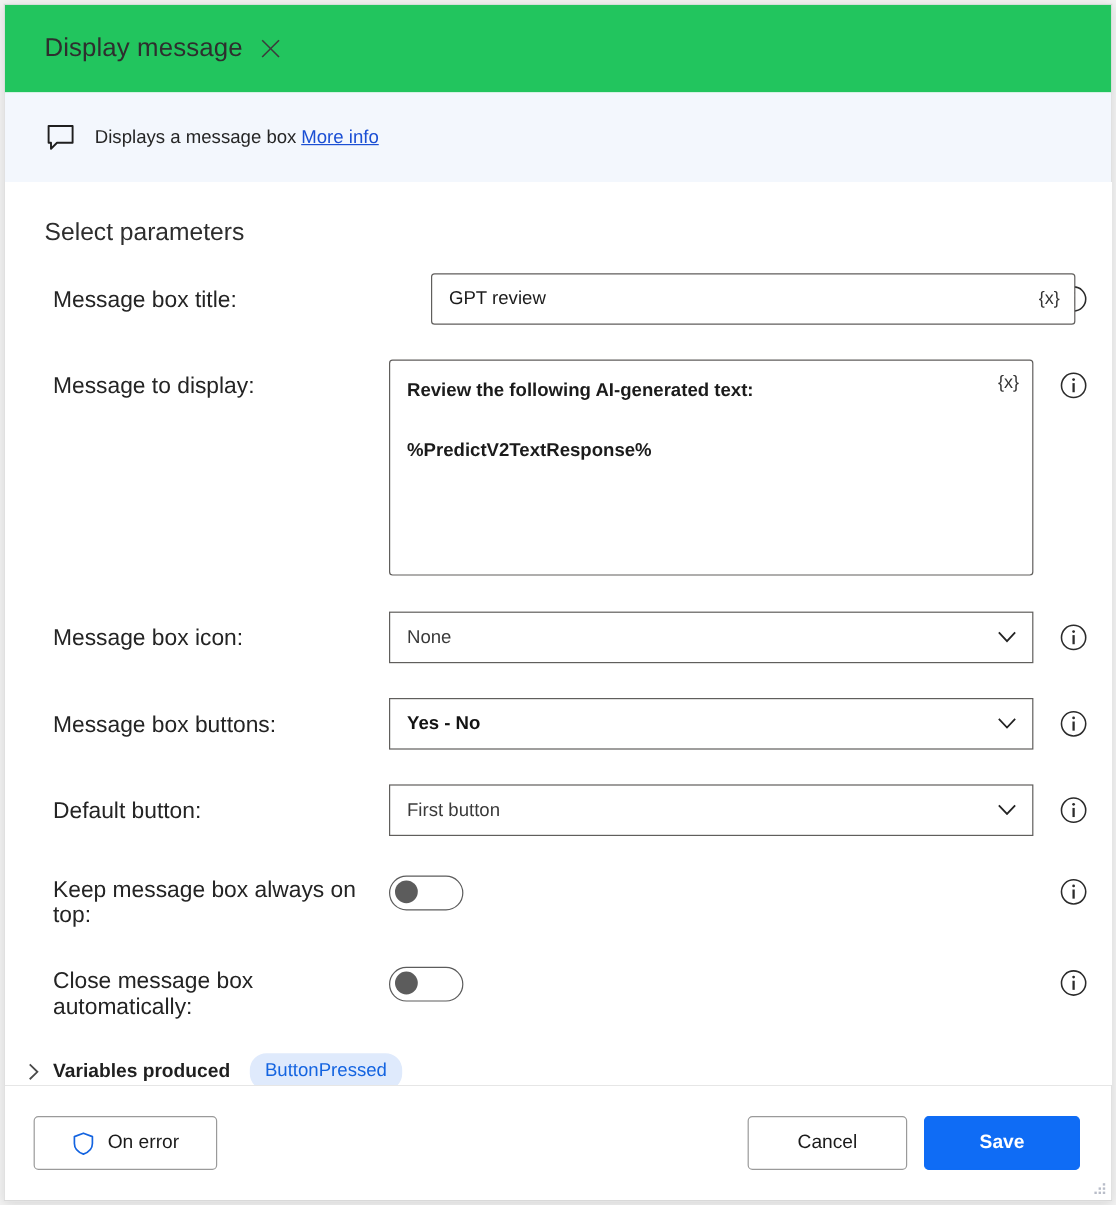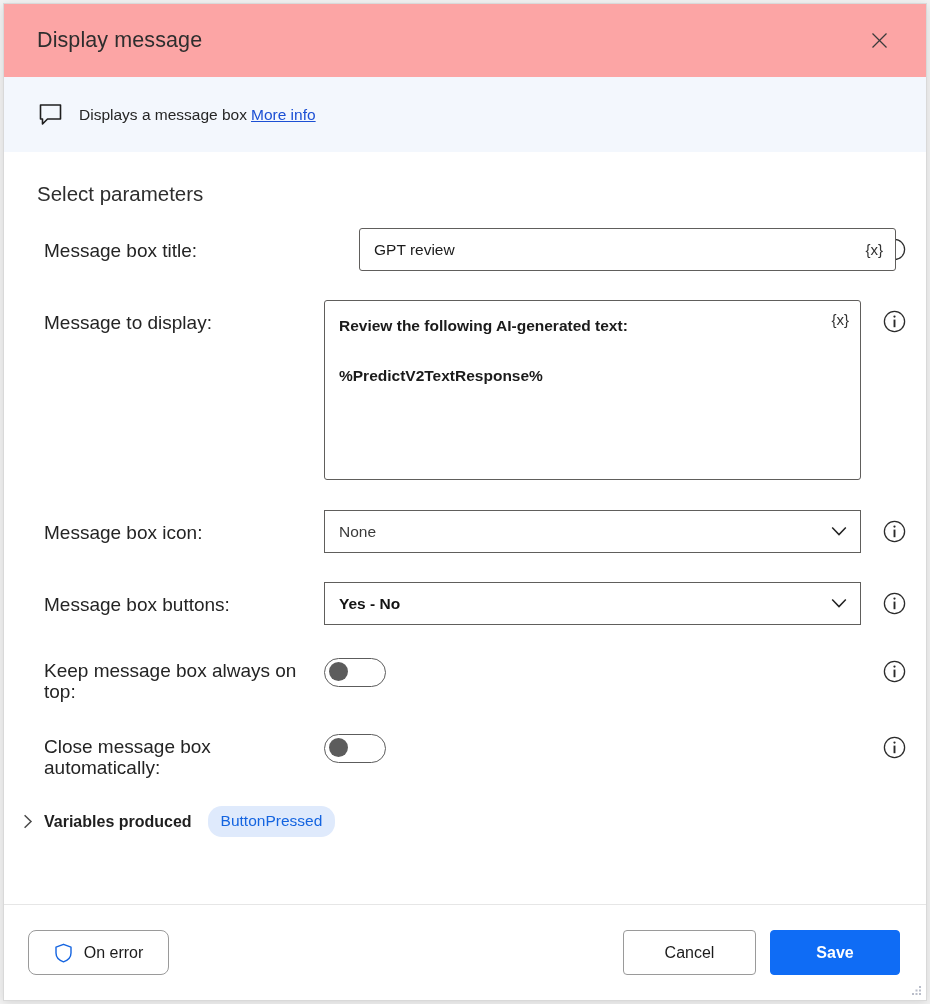--- a/index.html
+++ b/index.html
@@ -28,23 +28,23 @@
     flex-direction: column;
     overflow: hidden;
   }
 
   
   .titlebar {
     height: 73px;
     flex: 0 0 73px;
     display: flex;
     align-items: center;
-    justify-content: space-between;
+    justify-content: flex-start;
     padding: 0 0 0 33px;
-    background: #fca5a5;
+    background: #22c55e;
     box-sizing: border-box;
   }
   .titlebar-title {
     font-size: 21.5px;
     color: #2e2e2e;
     letter-spacing: 0.1px;
   }
   .close-btn {
     width: 46px;
     height: 46px;
@@ -299,21 +299,21 @@
     display: inline-flex;
     align-items: center;
     justify-content: center;
     cursor: pointer;
     box-sizing: border-box;
     background: #ffffff;
     border: 1px solid #9a9a9a;
     color: #1b1b1b;
     padding: 0 18px;
   }
-  .btn-onerror { width: 141px; padding: 3px; gap: 11px; border-radius: 8px; }
+  .btn-onerror { width: 153px; padding: 3px; gap: 11px; }
   .btn-onerror .shield { width: 19px; height: 20px; flex: 0 0 19px; }
   .footer-right { display: flex; gap: 14px; }
   .btn-save {
     width: 130px;
     background: #0f6cf5;
     border: 1px solid #0f6cf5;
     color: #ffffff;
     font-weight: 600;
   }
   .btn-cancel { width: 133px; }
@@ -429,20 +429,40 @@
         </div>
         <span class="info-icon">
           <svg width="23" height="23" viewBox="0 0 23 23">
             <circle cx="11.5" cy="11.5" r="10.1" fill="none" stroke="#2b2b2b" stroke-width="1.3"></circle>
             <circle cx="11.5" cy="6.6" r="1.15" fill="#2b2b2b"></circle>
             <rect x="10.55" y="9.6" width="1.9" height="7.6" fill="#2b2b2b"></rect>
           </svg>
         </span>
       </div>
 
+      <div class="row">
+        <div class="row-label">Default button:</div>
+        <div class="ctrl-wrap">
+          <div class="dropdown">
+            <span class="value muted">First button</span>
+            <span class="chev">
+              <svg width="16" height="11" viewBox="0 0 16 11">
+                <polyline points="1.2,1.4 8,8.6 14.8,1.4" fill="none" stroke="#232323" stroke-width="1.5"></polyline>
+              </svg>
+            </span>
+          </div>
+        </div>
+        <span class="info-icon">
+          <svg width="23" height="23" viewBox="0 0 23 23">
+            <circle cx="11.5" cy="11.5" r="10.1" fill="none" stroke="#2b2b2b" stroke-width="1.3"></circle>
+            <circle cx="11.5" cy="6.6" r="1.15" fill="#2b2b2b"></circle>
+            <rect x="10.55" y="9.6" width="1.9" height="7.6" fill="#2b2b2b"></rect>
+          </svg>
+        </span>
+      </div>
 
       <div class="row">
         <div class="row-label toggle-label">Keep message box always on top:</div>
         <div class="ctrl-wrap">
           <div class="toggle">
             <span class="knob"></span>
           </div>
         </div>
         <span class="info-icon toggle-info">
           <svg width="23" height="23" viewBox="0 0 23 23">

